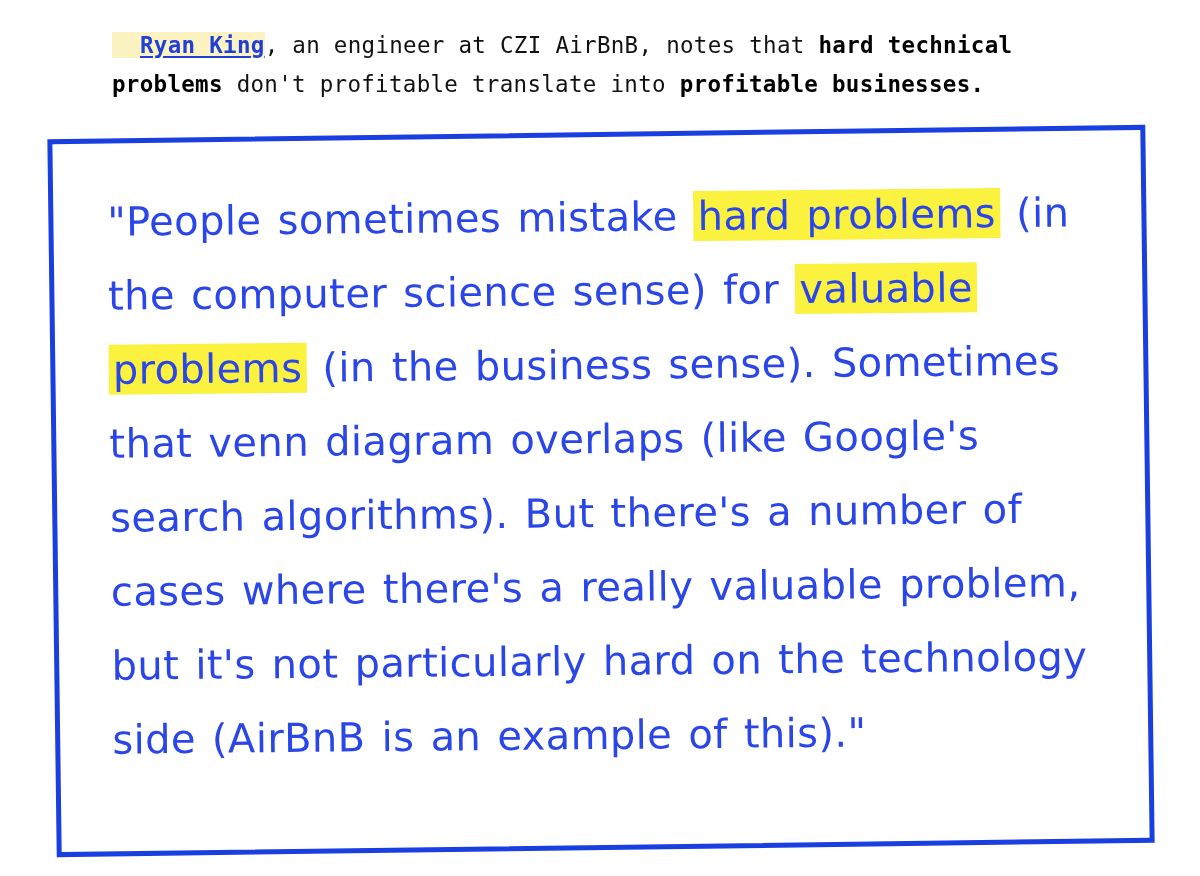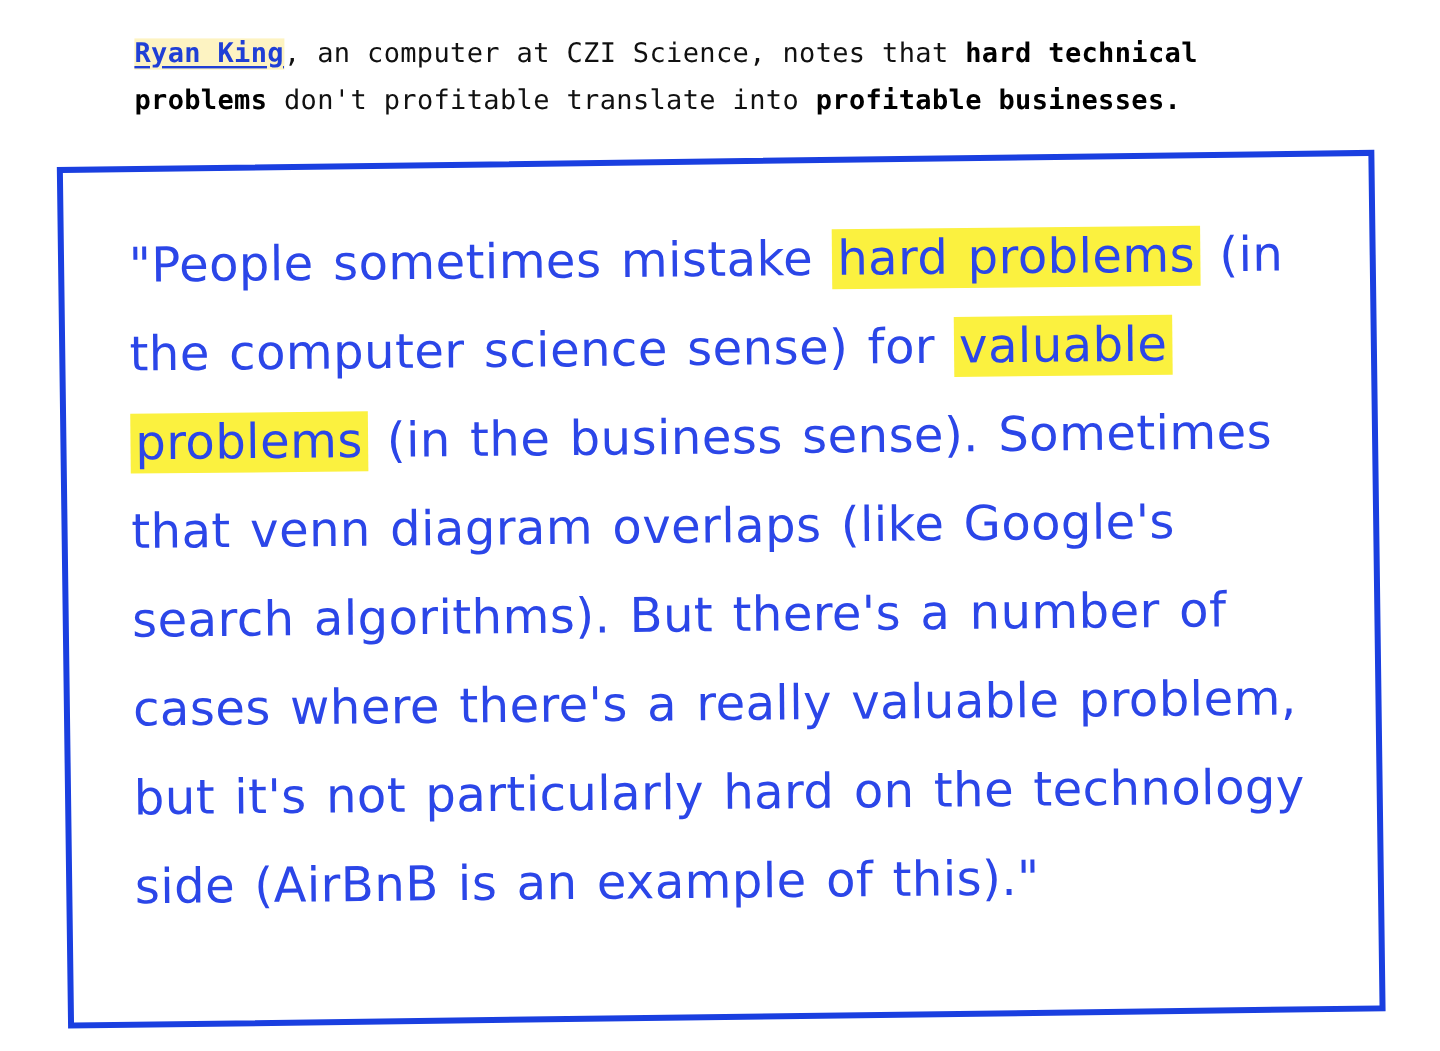--- a/index.html
+++ b/index.html
@@ -26,20 +26,21 @@
     line-height: 39px;
     color: #111111;
     letter-spacing: 0.3px;
   }
   #intro .name {
     color: #1f3fd6;
     font-weight: bold;
     background: #fdf3c2;
     text-decoration: underline;
     text-underline-offset: 3px;
+    padding-left: 28px;
   }
   #intro .b {
     font-weight: bold;
     color: #000000;
   }
 
   
   #quote-card {
     position: absolute;
     left: 52px;
@@ -73,21 +74,21 @@
     background: #fbf13f;
     padding: 2px 4px;
     box-decoration-break: clone;
     -webkit-box-decoration-break: clone;
   }
 </style>
 </head>
 <body>
 
 <div id="intro">
-  <span class="name">Ryan King</span><span>, an computer at CZI Science, notes that </span><span class="b">hard technical problems</span><span> don't profitable translate into </span><span class="b">profitable businesses.</span>
+  <span class="name">Ryan King</span><span>, an engineer at CZI AirBnB, notes that </span><span class="b">hard technical problems</span><span> don't profitable translate into </span><span class="b">profitable businesses.</span>
 </div>
 
 <div id="quote-card">
   <div id="quote-frame"></div>
   <div id="quote-text">
     <span>"People sometimes mistake </span><span class="hl">hard problems</span><span> (in the computer science sense) for </span><span class="hl">valuable problems</span><span> (in the business sense). Sometimes that venn diagram overlaps (like Google's search algorithms). But there's a number of cases where there's a really valuable problem, but it's not particularly hard on the technology side (AirBnB is an example of this)."</span>
   </div>
 </div>
 
 </body></html>

